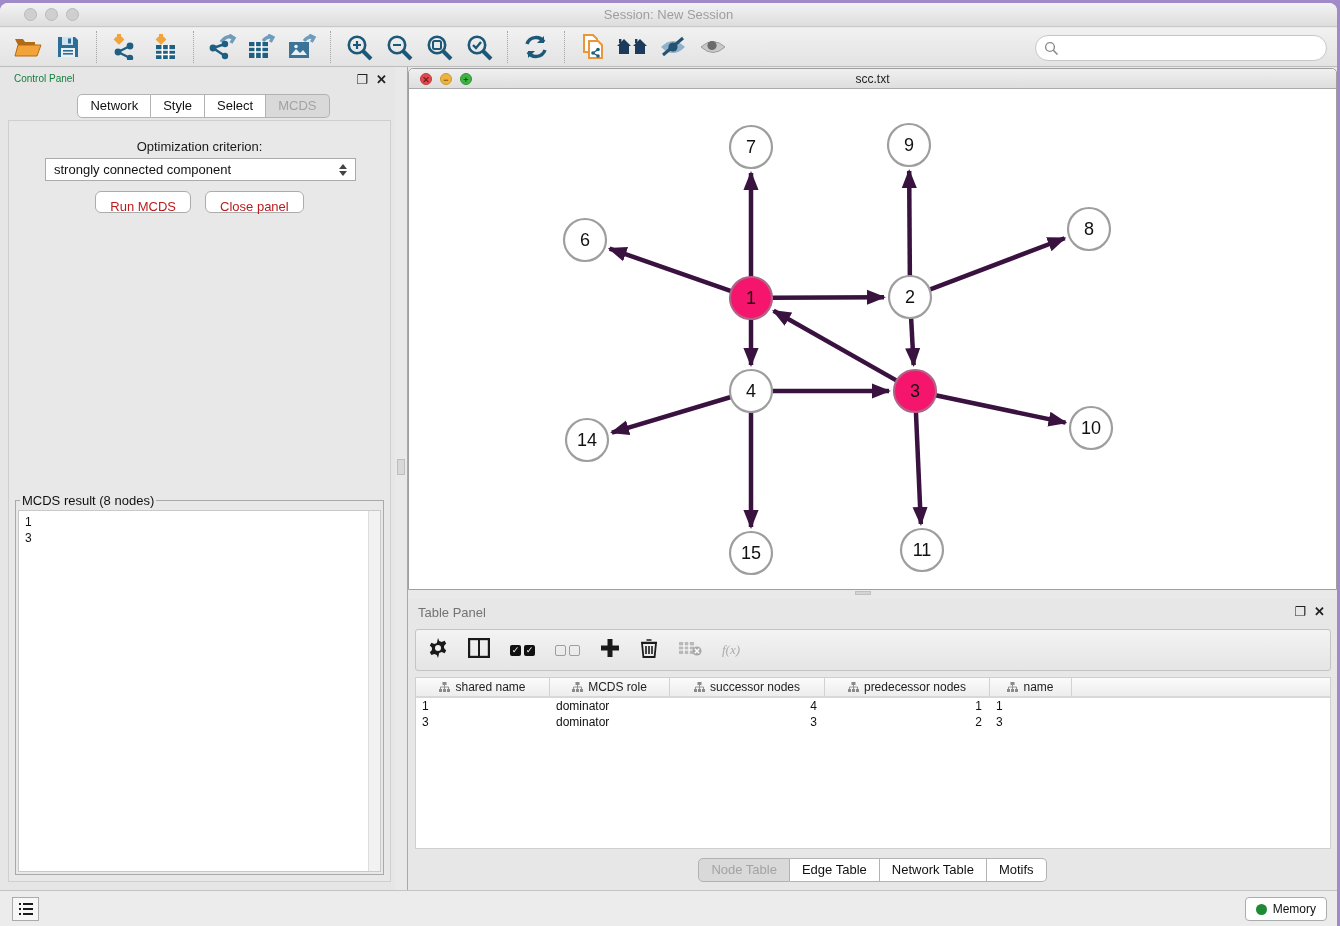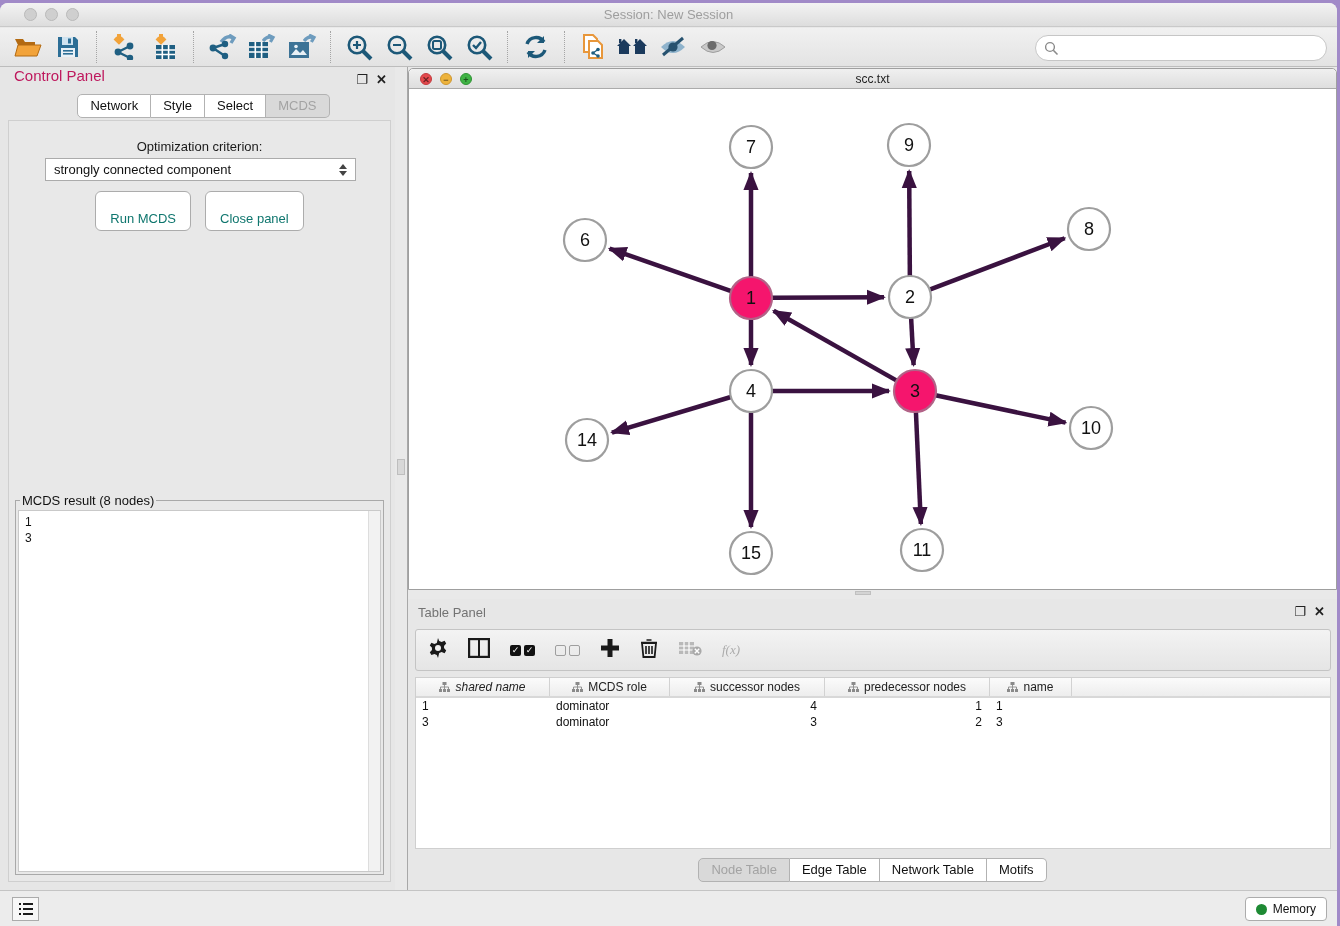--- a/index.html
+++ b/index.html
@@ -15,37 +15,37 @@
   
   .toolbar { position:absolute; left:0; top:25px; width:100%; height:39px; background:linear-gradient(#F1F1F1,#E3E3E3); border-bottom:1px solid #BDBDBD; display:flex; align-items:center; padding-left:8px; }
   .tb-btn { width:34px; height:32px; display:flex; align-items:center; justify-content:center; margin:0 3px; }
   .tb-sep { width:1px; height:32px; border-left:1px dotted #A5A5A5; margin:0 8px; }
   .search-wrap { position:absolute; right:10px; top:7px; width:292px; height:26px; background:#FFFFFF; border:1px solid #C6C6C6; border-radius:13px; display:flex; align-items:center; padding-left:8px; }
   .search-wrap input { border:none; outline:none; font-size:13px; flex:1; background:transparent; }
 
   
   .control-panel { position:absolute; left:0; top:64px; width:395px; height:823px; background:#E6E6E6; }
   .panel-head { position:relative; height:26px; }
-  .panel-head .ph-title { position:absolute; left:14px; top:0; font-size:15px; color:#be185d; }
+  .panel-head .ph-title { position:absolute; left:14px; top:6px; font-size:10px; color:#15803d; }
   .ph-icons { position:absolute; right:8px; top:5px; display:flex; gap:8px; font-size:13px; color:#222; }
   .tabs-row { position:absolute; left:0; width:100%; display:flex; justify-content:center; }
   .tab-btn { font-size:13px; padding:3px 12px 4px; background:#FFFFFF; border:1px solid #B2B2B2; border-left:none; color:#111; }
   .tab-btn:first-child { border-left:1px solid #B2B2B2; border-radius:5px 0 0 5px; }
   .tab-btn:last-child { border-radius:0 5px 5px 0; }
   .tab-btn.sel { background:#D9D9D9; color:#A3A3A3; }
   .cp-tabs { top:27px;padding-left:12px; }
   .cp-inner { position:absolute; left:8px; top:53px; width:383px; height:762px; background:#E8E8E8; border:1px solid #CFCFCF; }
   .opt-label { margin-top:18px; text-align:center; font-size:13px; color:#1A1A1A; }
   .dropdown { position:absolute; left:36px; top:37px; width:311px; height:23px; background:#FFFFFF; border:1px solid #ABABAB; border-radius:0; display:flex; align-items:center; padding:0 8px; font-size:13px; color:#111; }
   .dd-arrows { margin-left:auto; display:flex; flex-direction:column; gap:2px; align-items:center; }
   .dd-arrows i { width:0; height:0; border-left:4px solid transparent; border-right:4px solid transparent; display:block; }
   .dd-up { border-bottom:5px solid #444; }
   .dd-down { border-top:5px solid #444; }
   .btn-row { position:absolute; left:0; top:70px; width:100%; display:flex; justify-content:center; gap:14px; }
-  .push-btn { background:#FFFFFF; border:1px solid #ACACAC; border-radius:6px; font-size:13px; color:#0f766e; padding:19px 14px; height:22px; }
+  .push-btn { background:#FFFFFF; border:1px solid #ACACAC; border-radius:6px; font-size:13px; color:#b91c1c; padding:7px 14px; height:22px; }
   .mcds-fieldset { position:absolute; left:6px; top:372px; width:369px; height:382px; border:1px solid #A9A9A9; font-size:13px; color:#111; padding:2px; }
   .mcds-fieldset legend { font-size:13px; padding:0 2px; margin-left:2px; }
   .mcds-list { position:relative; width:100%; height:100%; background:#FFFFFF; border:1px solid #C9C9C9; font-size:12px; padding:3px 6px; line-height:16px; }
   .mcds-scroll { position:absolute; right:0; top:0; width:12px; height:100%; background:#F2F2F2; border-left:1px solid #DDD; }
 
   
   .v-split { position:absolute; left:395px; top:64px; width:13px; height:823px; background:#E9E9E9; border-right:1px solid #A8A8A8; }
   .v-grip { position:absolute; left:2px; top:392px; width:8px; height:16px; background:#D8D8D8; border:1px solid #BEBEBE; }
   .h-grip { position:absolute; left:855px; top:588px; width:16px; height:4px; background:#D4D4D4; border:1px solid #C0C0C0; }
 
@@ -379,21 +379,21 @@
       <span><svg width="24" height="18" viewBox="0 0 24 18">
             <rect x="1" y="3" width="15" height="12" fill="#B9B9B9"></rect>
             <path d="M1 7 h15 M1 11 h15 M6 3 v12 M11 3 v12" stroke="#FFF" stroke-width="1.2"></path>
             <circle cx="19" cy="12" r="4.6" fill="#A9A9A9"></circle>
             <path d="M16.8 9.8 l4.4 4.4 M21.2 9.8 l-4.4 4.4" stroke="#FFF" stroke-width="1.4"></path>
           </svg></span>
       <span class="fx-label">f(x)</span>
     </div>
     <div class="tp-table">
       <div class="tt-header" id="table-header">
-          <div class="tt-hcell" style="width: 134px; font-style: italic;">
+          <div class="tt-hcell" style="width: 134px;">
             <svg width="11" height="11" viewBox="0 0 11 11">
               <g fill="#8A8A8A">
                 <rect x="3.5" y="0" width="4" height="3"></rect>
                 <rect x="0" y="7" width="3" height="3"></rect>
                 <rect x="4" y="7" width="3" height="3"></rect>
                 <rect x="8" y="7" width="3" height="3"></rect>
                 <path d="M5.5 3 v2 M1.5 7 v-2 h8 v2 M5.5 5 v2" stroke="#8A8A8A" fill="none" stroke-width="0.9"></path>
               </g>
             </svg>
             <span>shared name</span>

